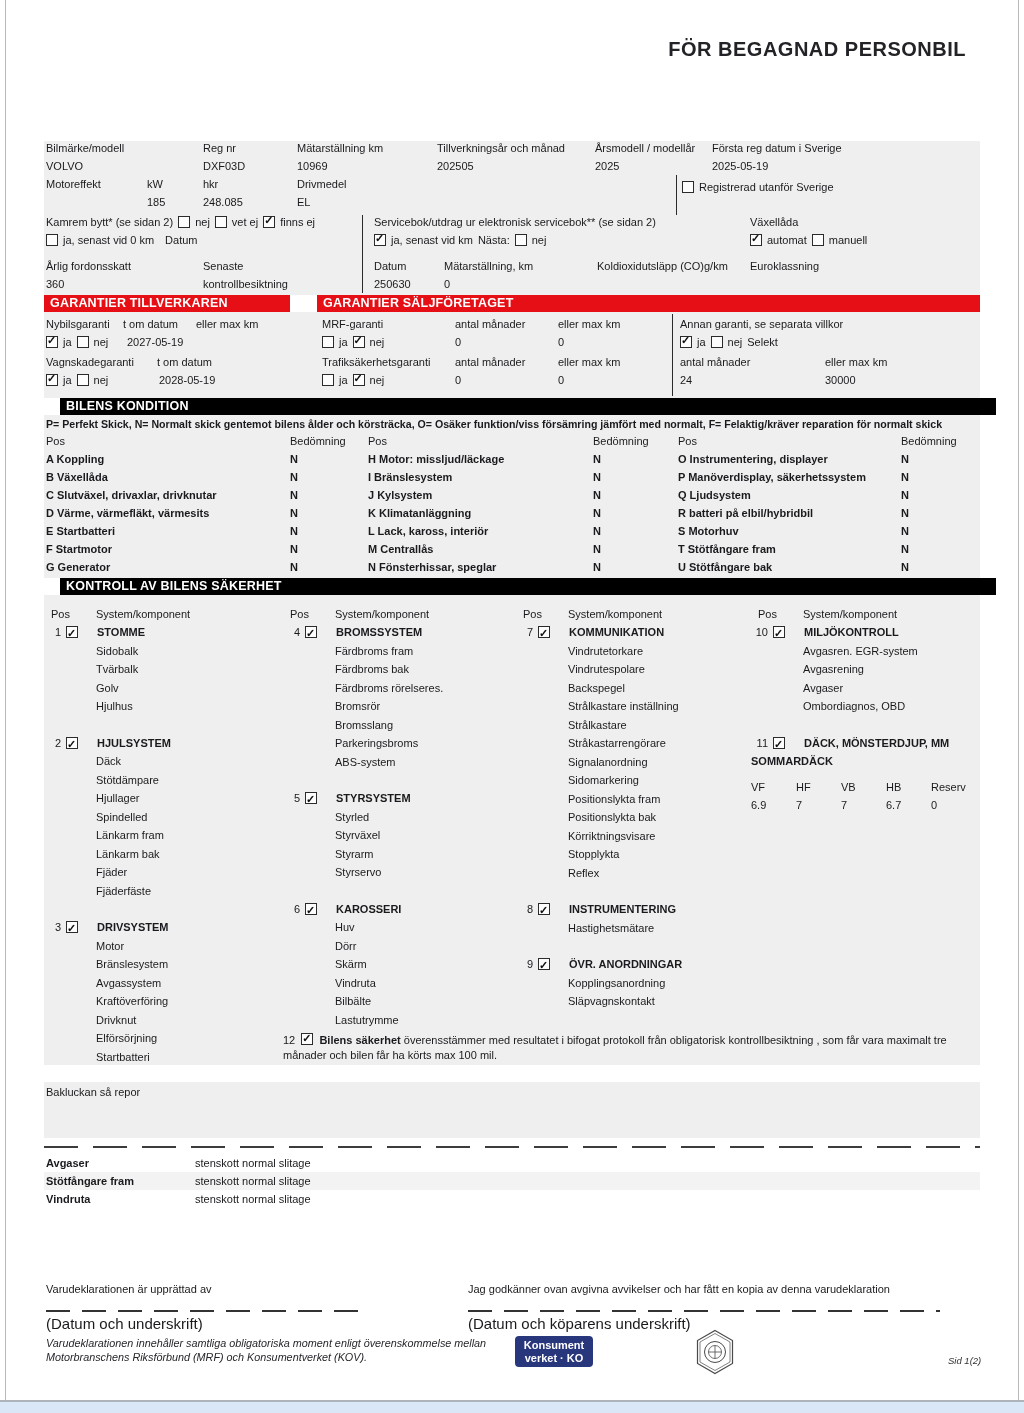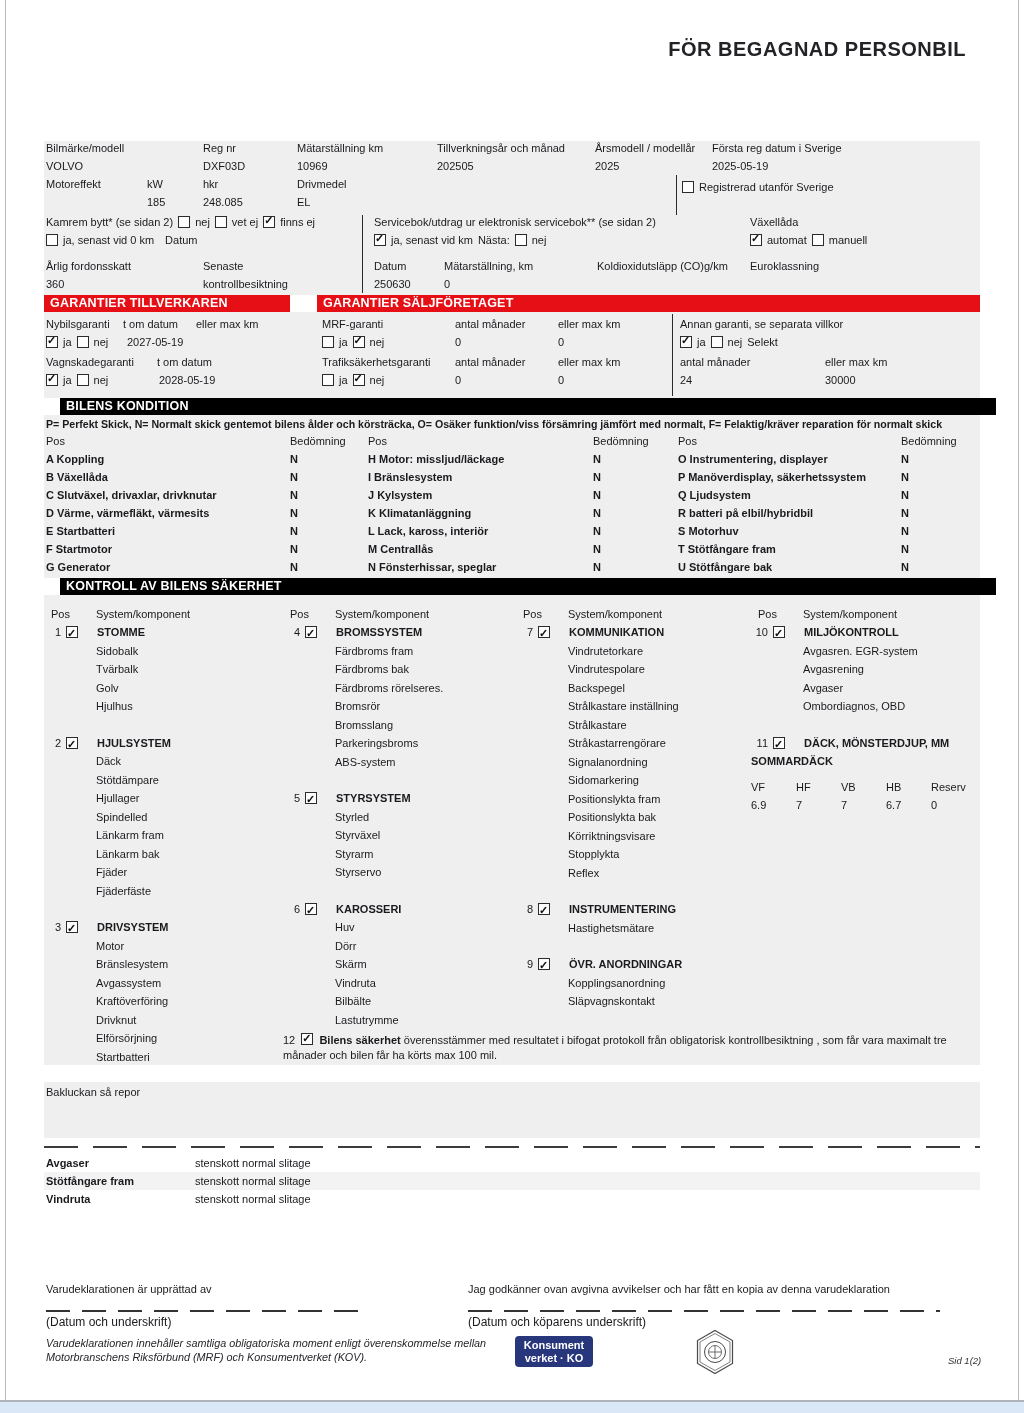--- a/index.html
+++ b/index.html
@@ -54,21 +54,21 @@
   .tire-cell{width:45px;flex:0 0 auto;}
   .item12{position:absolute;left:239px;top:438px;width:700px;white-space:normal;line-height:14.5px;}
   
   .dash{height:2px;background:repeating-linear-gradient(90deg,#3c3c3c 0 34px,transparent 34px 49px);}
   .sigdash{height:2px;background:repeating-linear-gradient(90deg,#333 0 24px,transparent 24px 36px);}
   
   .note-row{display:flex;height:18px;line-height:18px;padding-left:2px;}
   .note-part{width:149px;font-weight:700;flex:0 0 auto;}
   .note-band{background:#f4f3f3;}
   
-  .caption{font-size:12px;}
+  .caption{font-size:15px;}
   .legal{font-style:italic;white-space:normal;width:450px;line-height:13.5px;font-size:10.8px;color:#26262c;}
   .kov-badge{position:absolute;left:471px;top:53px;width:78px;height:31px;background:#28367b;border-radius:4px;
              color:#fff;font-weight:700;font-size:11px;line-height:13px;text-align:center;padding-top:3px;box-sizing:border-box;}
   .sid{font-style:italic;font-size:9.5px;color:#333;}
 </style>
 </head>
 <body>
 
 <div class="page">
   <div class="edge-l"></div>

